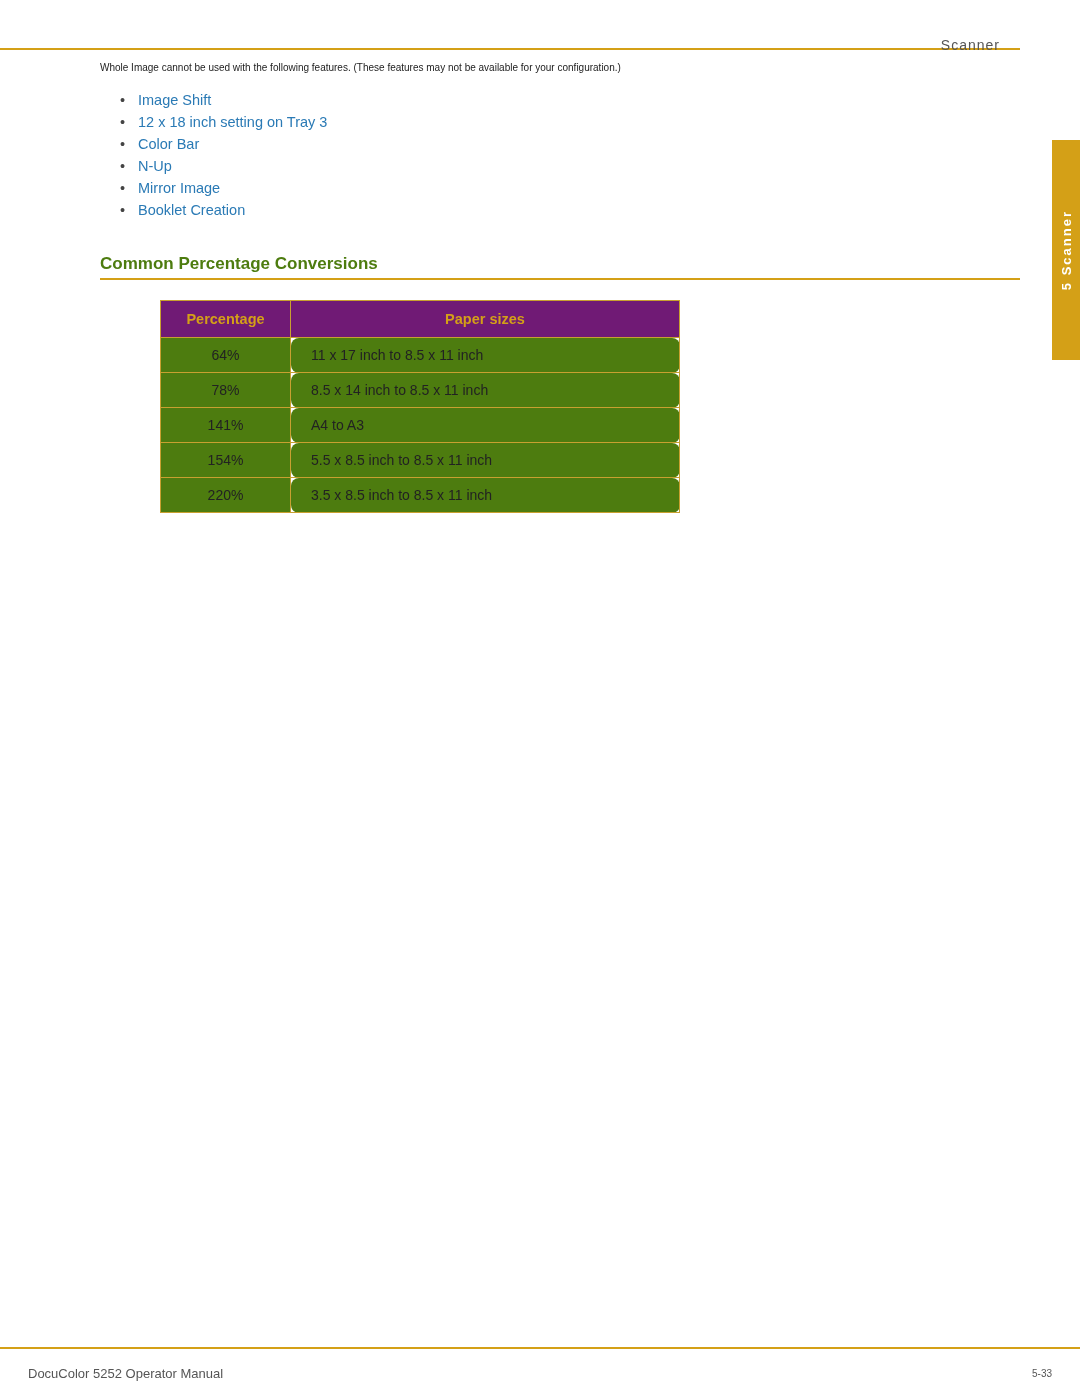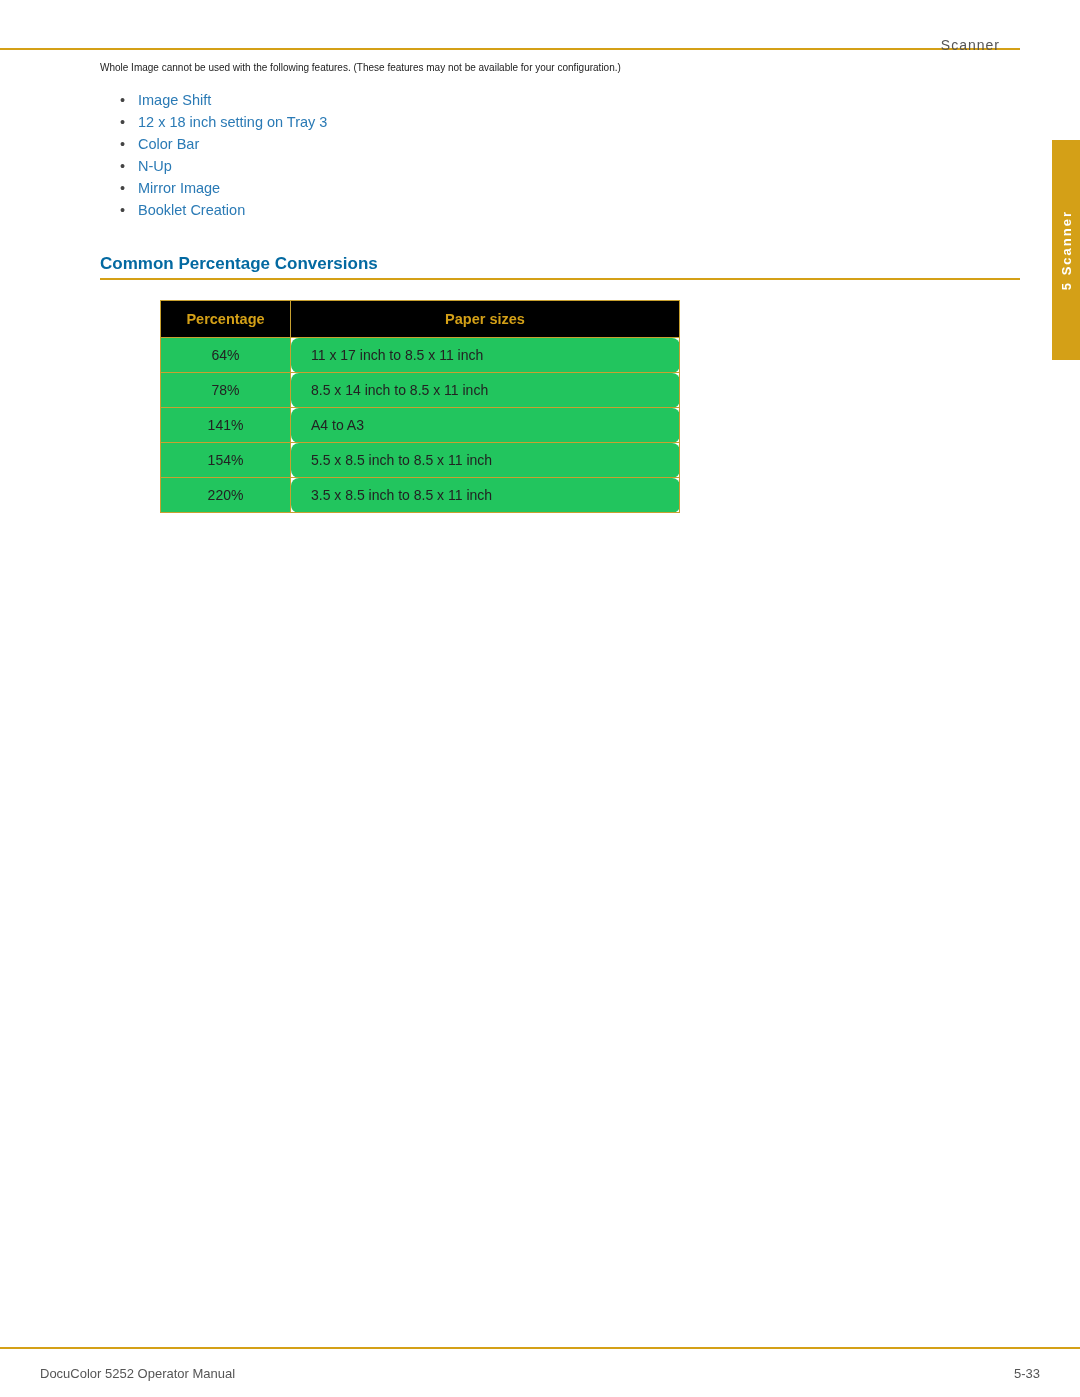--- a/index.html
+++ b/index.html
@@ -95,55 +95,55 @@
       color: #444;
     }
 
     .bullet-list li a {
       color: #2a7ab5;
       text-decoration: none;
     }
 
     
     .section-heading {
-      color: #0369a1;
+      color: #4d7c0f;
       font-size: 17px;
       font-weight: bold;
       margin-bottom: 4px;
     }
 
     .section-divider {
       height: 2px;
       background: #d4a017;
       margin-bottom: 20px;
     }
 
     
     .conv-table {
       border-collapse: collapse;
       width: 520px;
       margin-left: 60px;
     }
 
     .conv-table th {
-      background: #000000;
+      background: #701a75;
       color: #d4a017;
       font-weight: bold;
       font-size: 14.5px;
       padding: 10px 20px;
       border: 1.5px solid #c8a030;
       text-align: center;
     }
 
     .conv-table td {
       border: 1.5px solid #c8a030;
       padding: 9px 20px;
       font-size: 14px;
       color: #222;
-      background: #22c55e;
+      background: #4d7c0f;
     }
 
     .conv-table td:first-child {
       text-align: center;
       width: 130px;
     }
 
     .conv-table td:last-child {
       text-align: left;
       border-radius: 8px;
@@ -152,32 +152,32 @@
     
     .footer {
       position: absolute;
       bottom: 0;
       left: 0;
       right: 0;
       height: 50px;
       border-top: 2px solid #d4a017;
       display: flex;
       align-items: center;
-      padding: 0 40px;
+      padding: 0 28px;
       background: #fff;
     }
 
     .footer-left {
       font-size: 13px;
       color: #555;
     }
 
     .footer-right {
       margin-left: auto;
-      font-size: 13px;
+      font-size: 10px;
       color: #555;
     }
   </style>
 </head>
 <body>
 
 <div class="top-line"></div>
 
 <div class="header-label">Scanner</div>
 

